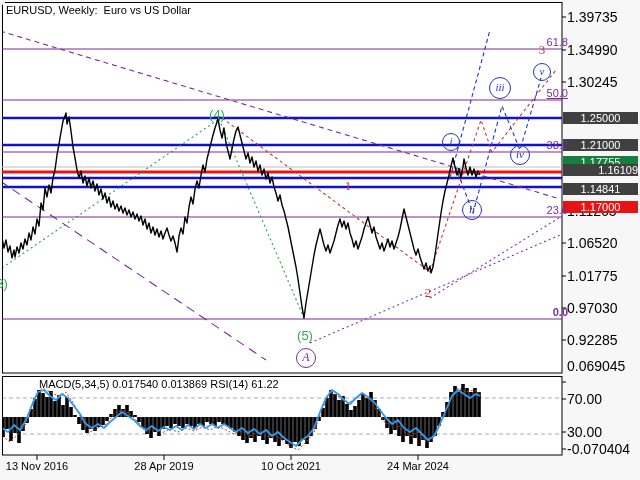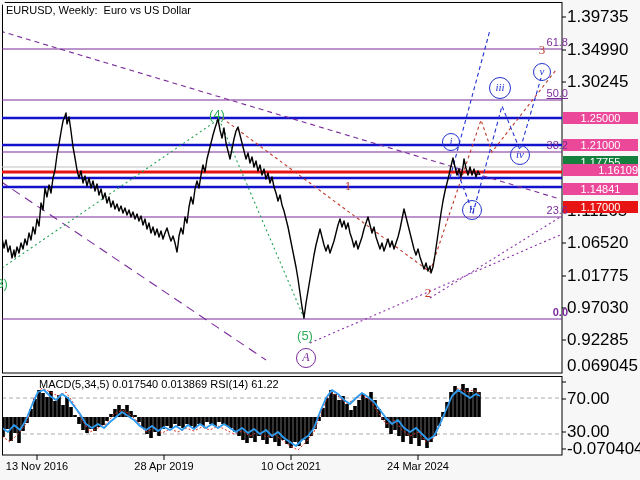--- a/index.html
+++ b/index.html
@@ -1,23 +1,23 @@
 <!DOCTYPE html>
 <html><head>
 <meta charset="utf-8">
 <style>
   html,body{margin:0;padding:0;background:#f7f7f7;}
   .stage{position:relative;width:640px;height:480px;background:#f7f7f7;overflow:hidden;
          font-family:"Liberation Sans",sans-serif;border-radius:12px;}
-  .lbl{position:absolute;font-size:17px;color:#000;white-space:nowrap;line-height:12px;}
+  .lbl{position:absolute;font-size:14px;color:#000;white-space:nowrap;line-height:12px;}
   .title{position:absolute;left:6px;top:4px;font-size:11px;color:#000;white-space:pre;}
   .ind-label{position:absolute;left:6px;top:378px;font-size:11px;color:#000;white-space:pre;margin-left:33px;}
   .badge{position:absolute;left:563px;width:75px;height:12px;font-size:11px;line-height:12px;
          color:#fff;text-align:center;white-space:nowrap;}
-  .badge.level-blue{background:#ec4899;}
+  .badge.level-blue{background:#404040;}
   .badge.level-red{background:#e81414;}
   .badge.price-gray{background:#15803d;}
   .fib{position:absolute;width:42px;font-size:11px;line-height:12px;color:#7a2a9a;text-align:right;white-space:nowrap;}
   .wave-green{position:absolute;width:34px;text-align:center;font-size:13px;line-height:14px;color:#2fae5a;}
   .wave-red{position:absolute;width:18px;text-align:center;font-size:13px;line-height:14px;color:#c0392b;font-family:"Liberation Serif",serif;}
   .circ{position:absolute;border-radius:50%;text-align:center;
         font-family:"Liberation Serif",serif;font-style:italic;}
   .circ.blue{border:1px solid #2233cc;color:#2233cc;font-size:11px;}
   .circ.purple{border:1px solid #7a2a9a;color:#7a2a9a;font-size:12px;}
   .xlbl{position:absolute;width:84px;text-align:center;font-size:11px;line-height:12px;color:#000;white-space:nowrap;}

